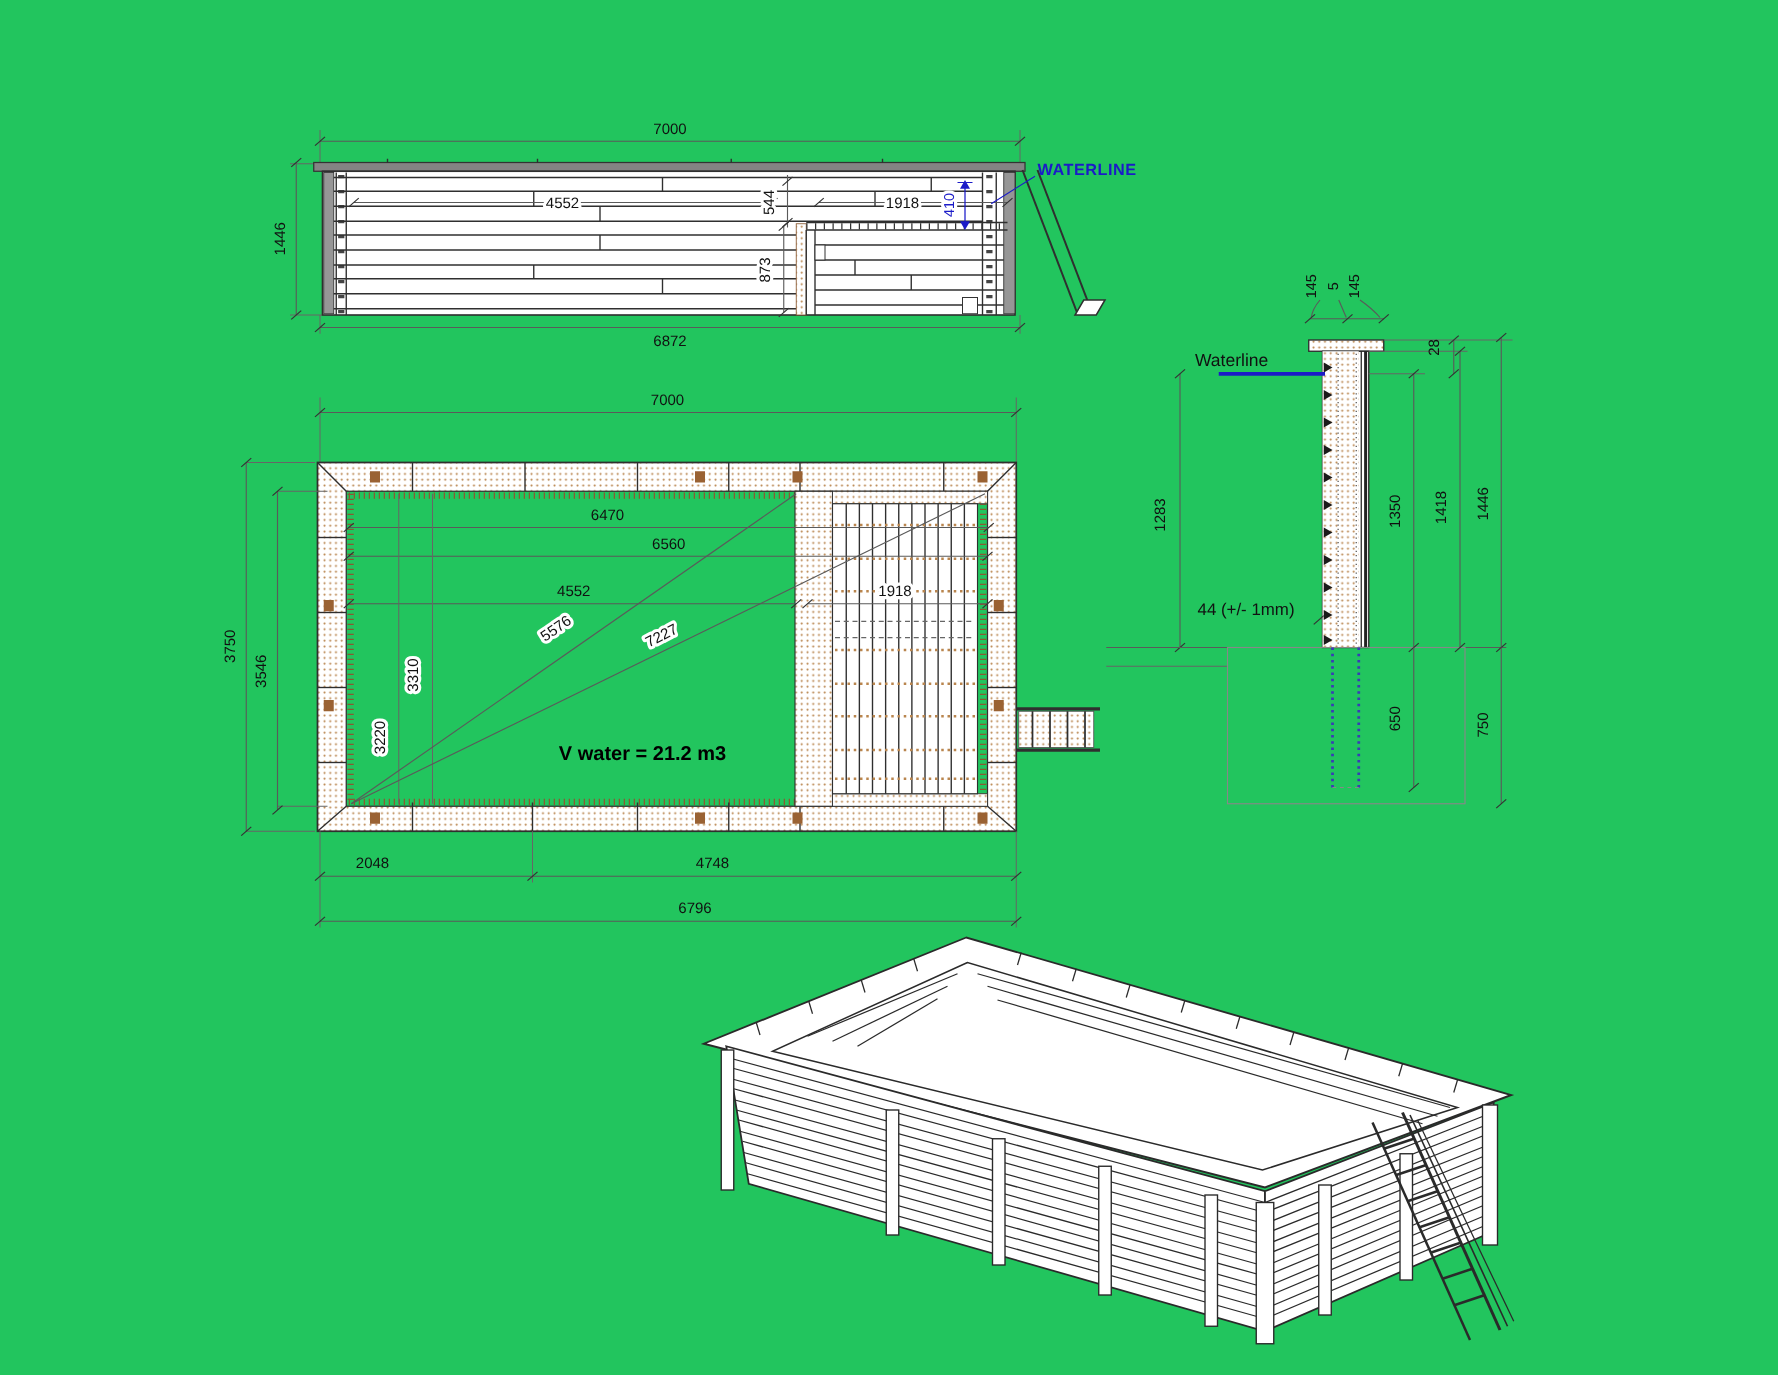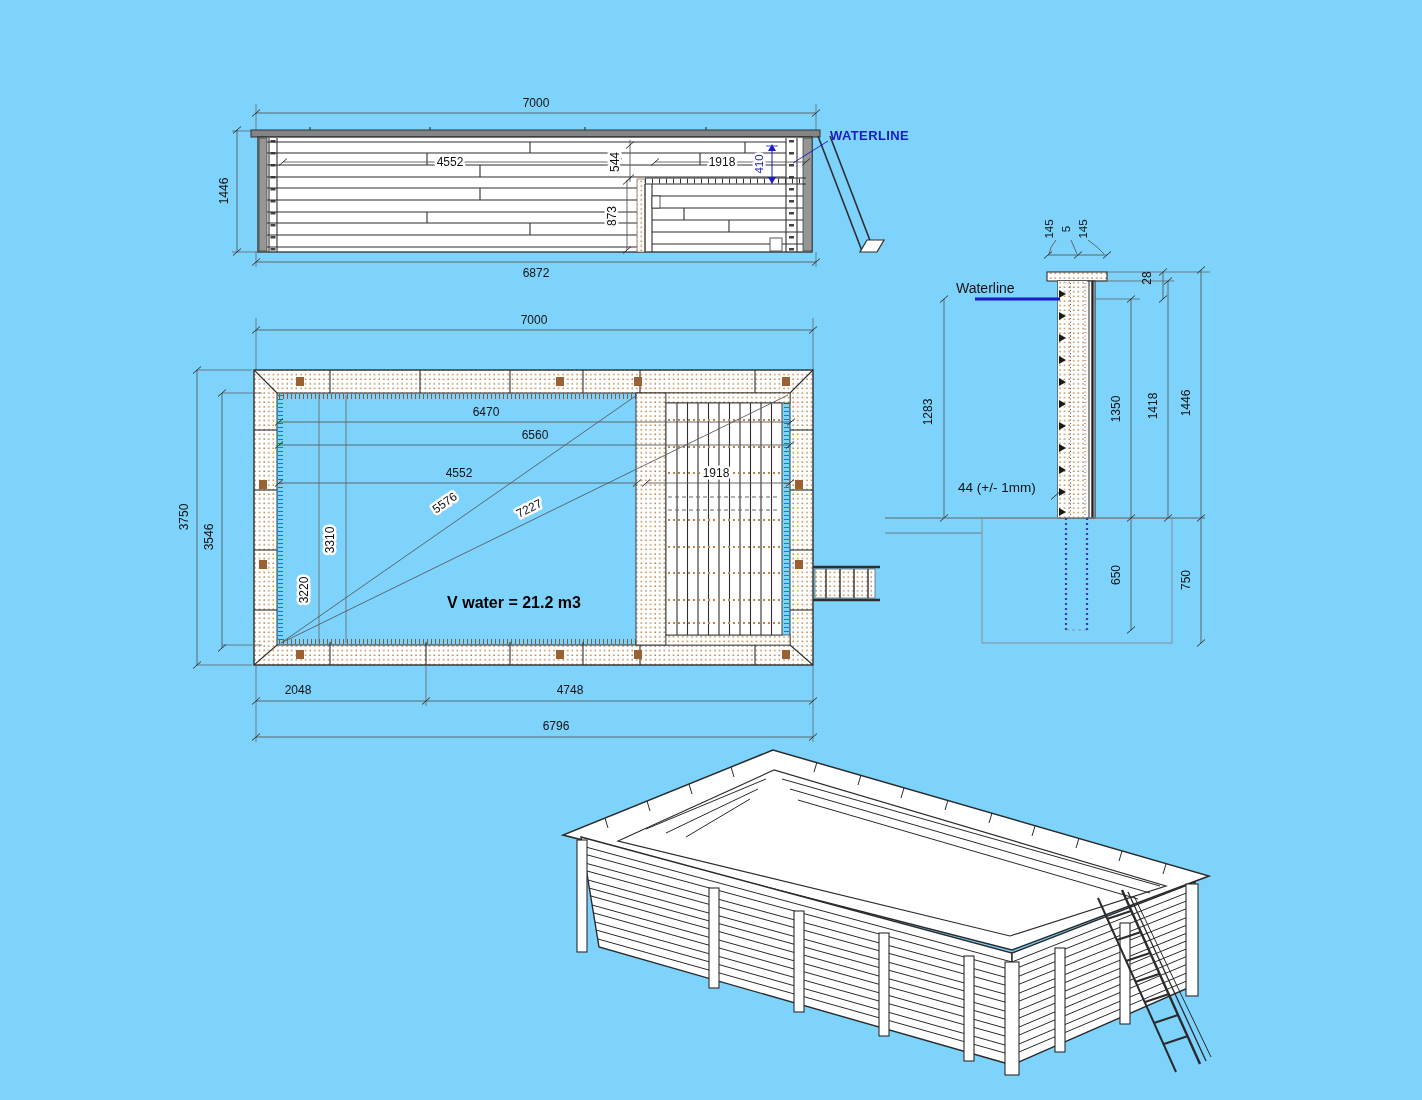--- a/index.html
+++ b/index.html
@@ -1,16 +1,16 @@
 <!DOCTYPE html>
 <html><head>
 <meta charset="utf-8">
 <style>
   html,body{margin:0;padding:0;background:#ffffff;}
-  .canvas{position:relative;width:1422px;height:1100px;background:#7dd3fc;overflow:hidden;
+  .canvas{position:relative;width:1422px;height:1100px;background:#22c55e;overflow:hidden;
           font-family:"Liberation Sans", sans-serif;}
   svg{display:block;}
   .ln{stroke:#2f2f2f;stroke-width:1.1;fill:none;}
   .lnthick{stroke:#2f2f2f;stroke-width:1.6;fill:none;}
   .thin{stroke:#666;stroke-width:.8;fill:none;}
   .dim{stroke:#5a5a5a;stroke-width:.9;fill:none;}
   .tan{stroke:#b9854e;fill:none;}
   .dimtxt{font:12px "Liberation Sans", sans-serif;fill:#111;}
   .dimtxt-s{font:11.5px "Liberation Sans", sans-serif;fill:#111;}
   .halo{paint-order:stroke;stroke:#fff;stroke-width:5px;stroke-linejoin:round;}

